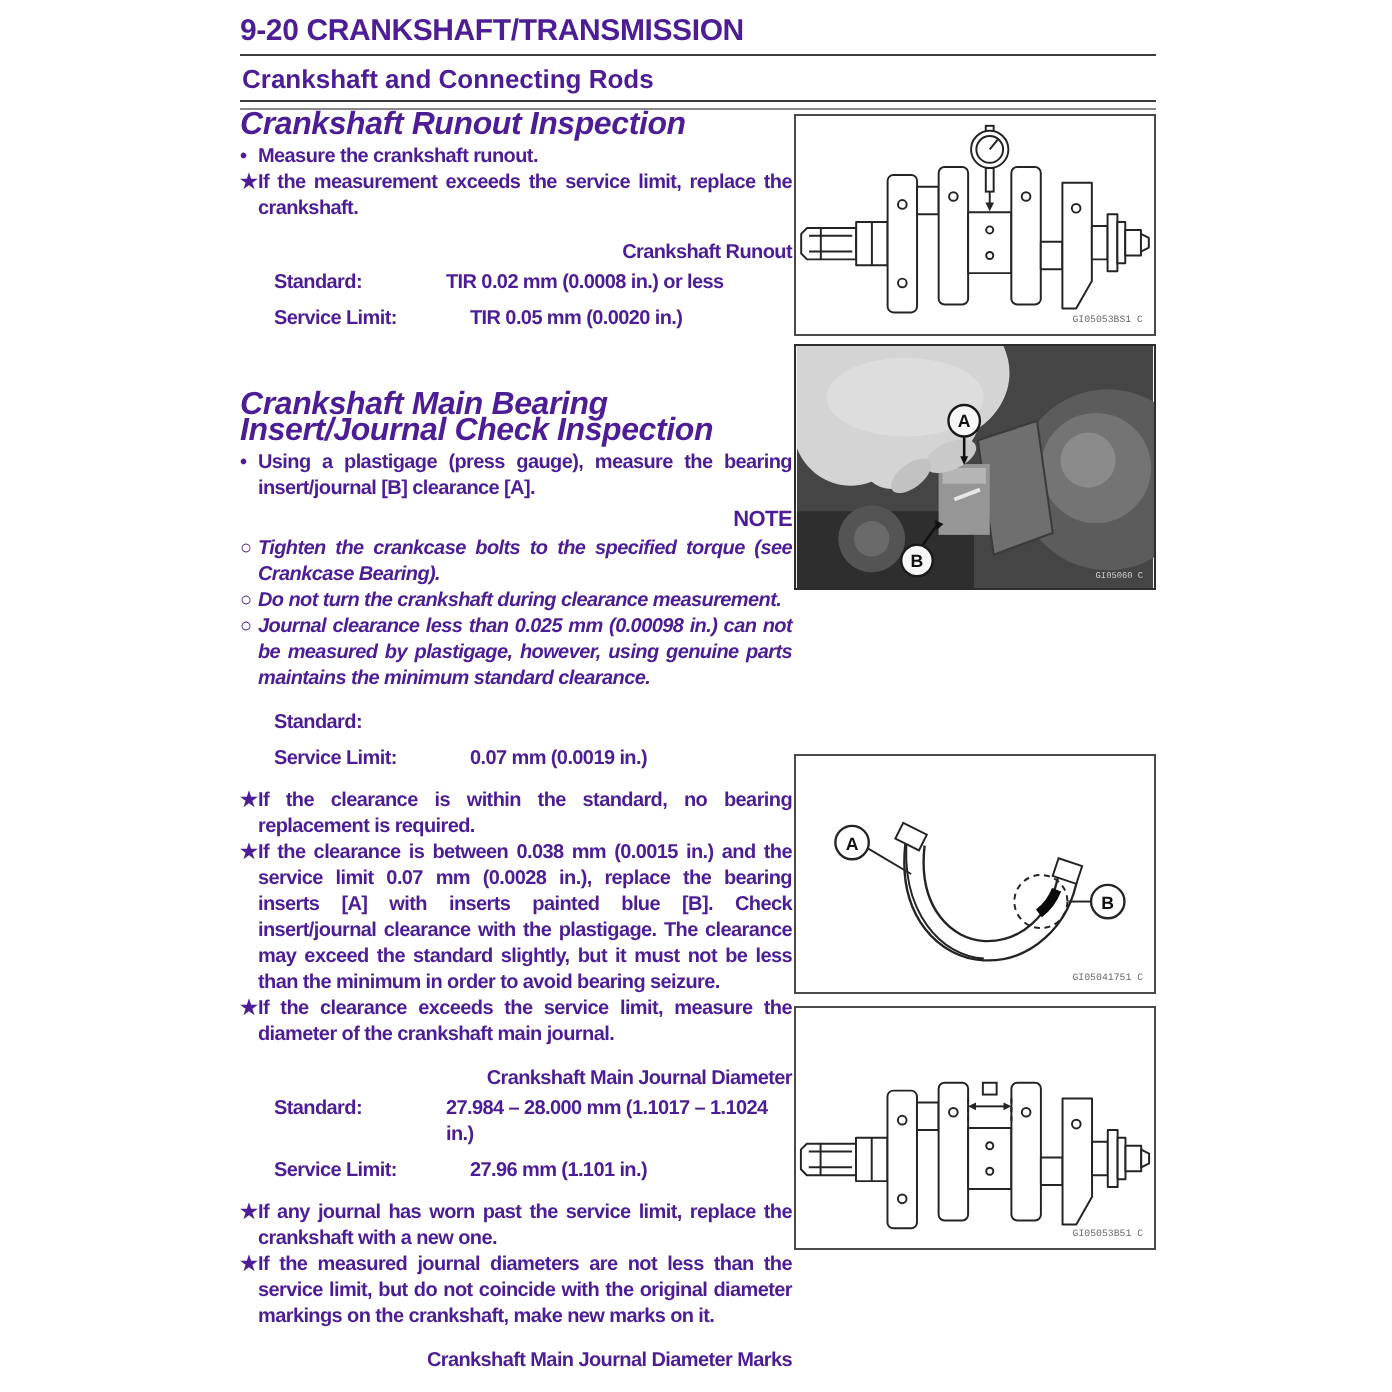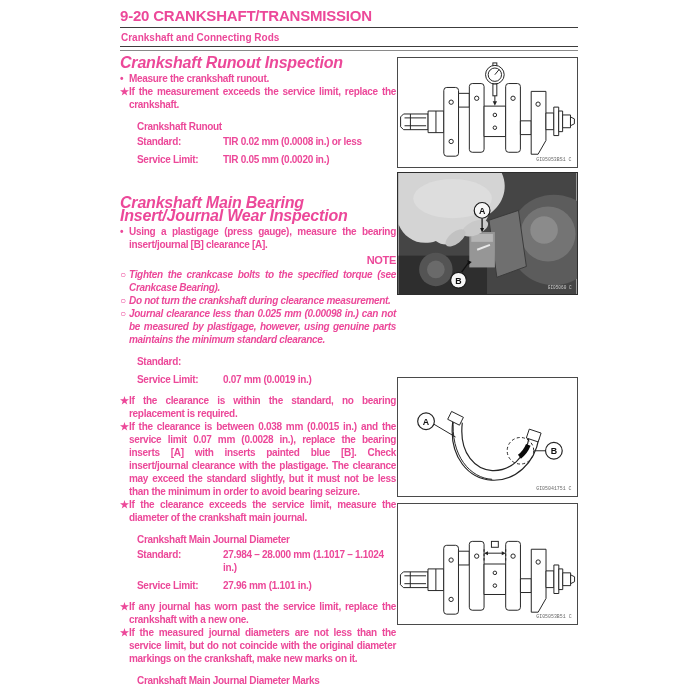--- a/index.html
+++ b/index.html
@@ -1,37 +1,37 @@
 <!DOCTYPE html>
 <html><head>
 <meta charset="utf-8">
 <style>
   html,body{margin:0;padding:0;background:#fff;}
   .page{position:relative;width:592px;height:696px;background:#ffffff;overflow:hidden;
-        font-family:"Liberation Sans",sans-serif;color:#ec4899;}
+        font-family:"Liberation Sans",sans-serif;color:#4c1d95;}
   
   .hdr{position:absolute;left:120px;top:7px;width:458px;}
   .hdr-title{font-size:15px;font-weight:bold;letter-spacing:-0.2px;}
   .rule-thin{border-top:1.6px solid #3c3c3c;margin-top:3px;}
-  .hdr-sub{font-size:10px;font-weight:bold;margin-top:4px;padding-left:1px;}
+  .hdr-sub{font-size:13px;font-weight:bold;margin-top:4px;padding-left:1px;}
   .rule-double{height:3px;border-top:1.6px solid #3c3c3c;border-bottom:1px solid #8a8a8a;margin-top:3px;}
   
   .textcol{position:absolute;left:120px;top:56px;width:276px;
            font-size:10px;font-weight:bold;line-height:13px;letter-spacing:-0.3px;
            text-align:justify;}
   .stitle{font-size:16px;font-weight:bold;font-style:italic;line-height:13.5px;
           letter-spacing:-0.2px;text-align:left;margin-bottom:2px;}
   .li{position:relative;padding-left:9px;}
   .li .g{position:absolute;left:0;top:0;font-style:normal;}
   .note-title{text-align:right;font-size:11px;font-weight:bold;margin:3px 0 1px 0;}
   .note-item{font-style:italic;}
   .spec{margin:9px 0 0 17px;text-align:left;}
-  .spec-title{font-weight:bold;}
+  .spec-title{font-weight:bold;text-align:right;}
   .spec-row{display:flex;margin-top:2px;}
-  .spec-row.gap{margin-top:5px;}
+  .spec-row.gap{margin-top:5px;gap:12px;}
   .spec-label{flex:0 0 86px;}
   .spec-value{flex:1;}
   .mt-sec{margin-top:30px;}
   .mt-blk{margin-top:8px;}
   
   .fig{position:absolute;left:397px;width:181px;background:#fff;border:1px solid #4a4a4a;box-sizing:border-box;}
   #fig1{top:57px;height:111px;}
   #fig2{top:172px;height:123px;border-color:#2d2d2d;}
   #fig3{top:377px;height:120px;}
   #fig4{top:503px;height:122px;}
@@ -99,21 +99,21 @@
       <div class="spec-row">
         <span class="spec-label">Standard:</span>
         <span class="spec-value">TIR 0.02 mm (0.0008 in.) or less</span>
       </div>
       <div class="spec-row gap">
         <span class="spec-label">Service Limit:</span>
         <span class="spec-value">TIR 0.05 mm (0.0020 in.)</span>
       </div>
     </div>
 
-    <div class="stitle mt-sec">Crankshaft Main Bearing Insert/Journal Wear Inspection</div>
+    <div class="stitle mt-sec">Crankshaft Main Bearing Insert/Journal Check Inspection</div>
     <div class="li">
       <span class="g">•</span>
       <span>Using a plastigage (press gauge), measure the bearing insert/journal [B] clearance [A].</span>
     </div>
 
     <div class="note-title">NOTE</div>
     <div class="li note-item">
       <span class="g">○</span>
       <span>Tighten the crankcase bolts to the specified torque (see Crankcase Bearing).</span>
     </div>

